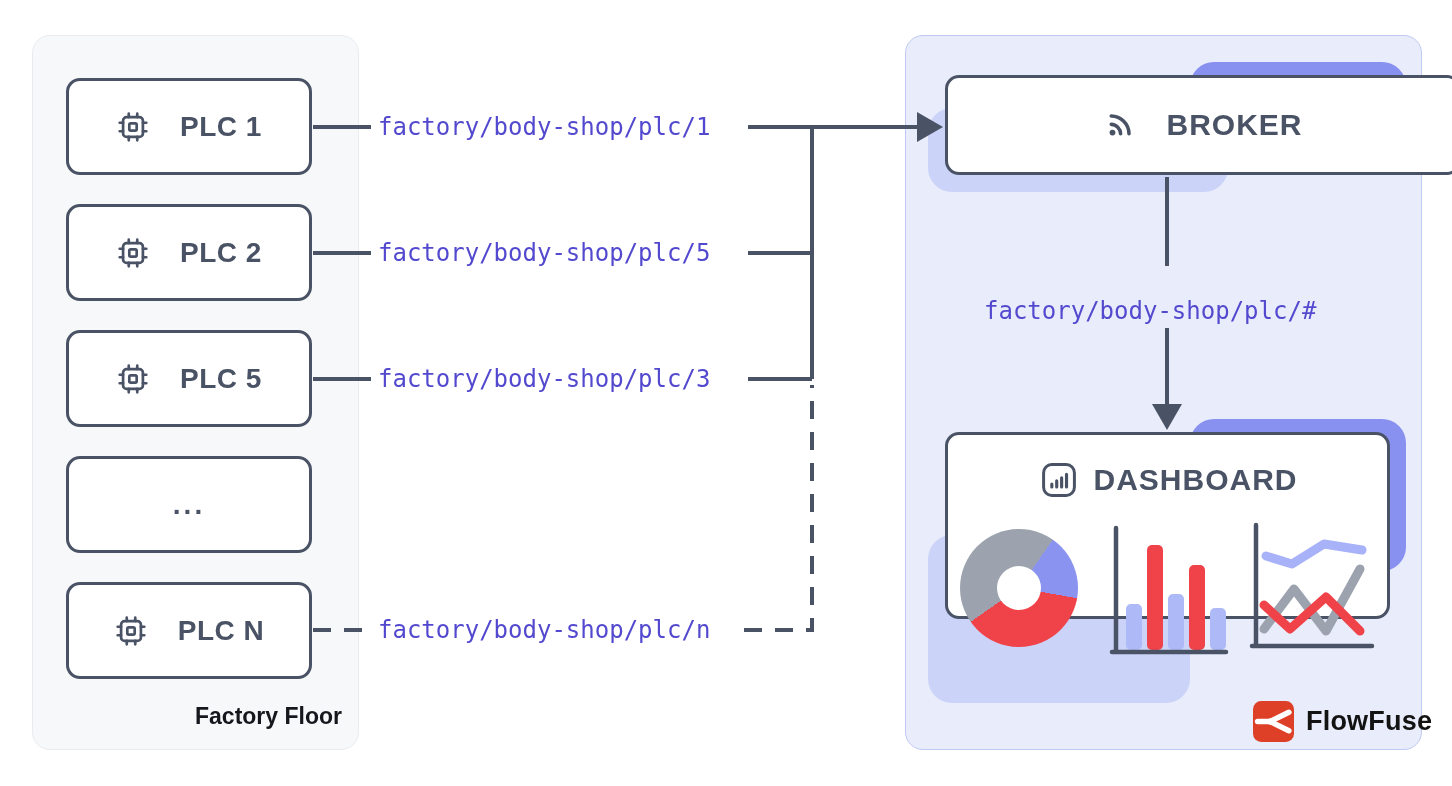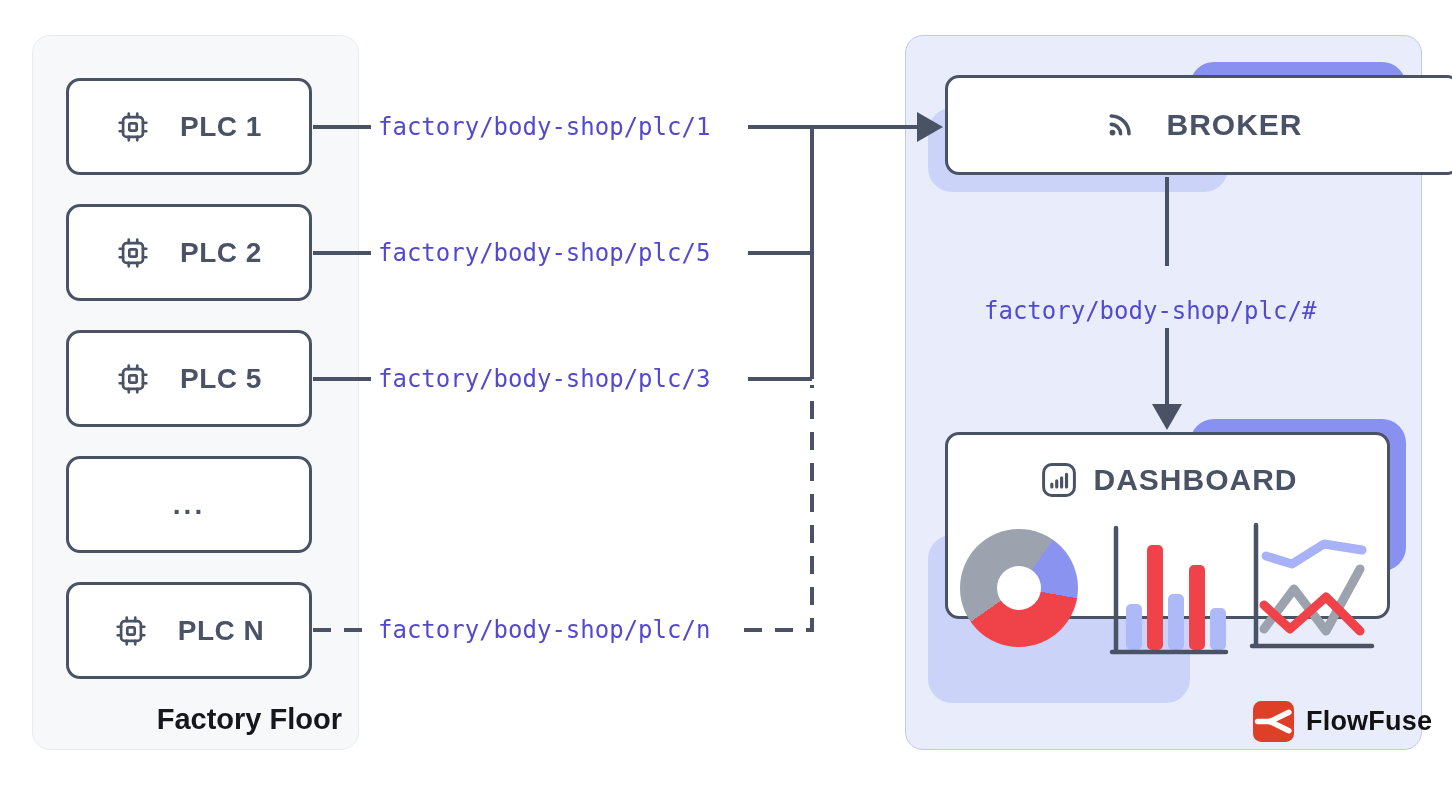--- a/index.html
+++ b/index.html
@@ -23,21 +23,21 @@
   .connectors{position:absolute;left:0;top:0;width:1452px;height:786px;z-index:2;pointer-events:none;}
 
   
   .node-box{position:absolute;background:#ffffff;border:3.5px solid #4A5365;border-radius:14px;
             display:flex;align-items:center;justify-content:center;gap:30px;z-index:3;box-sizing:border-box;}
   .plc-box{left:66px;width:246px;height:97px;}
   .node-label{font-size:28px;font-weight:bold;color:#4A5365;letter-spacing:.5px;white-space:pre;}
   .chip-icon{width:34px;height:34px;color:#4A5365;flex:none;}
 
   .caption{position:absolute;left:32px;top:703px;width:310px;text-align:right;
-           font-size:29px;font-weight:bold;color:#15171c;z-index:3;}
+           font-size:23px;font-weight:bold;color:#15171c;z-index:3;}
 
   
   .topic{position:absolute;width:366px;height:30px;line-height:30px;text-align:left;
          font-family:"DejaVu Sans Mono",monospace;font-size:24px;color:#5349CF;z-index:4;white-space:pre;}
 
   
   .broker-box{left:945px;top:75px;width:516px;height:100px;}
   .hub-label{font-size:30px;font-weight:800;color:#4A5365;letter-spacing:1px;}
   .broadcast-icon{width:33px;height:33px;color:#4A5365;flex:none;}
   .dash-box{left:945px;top:432px;width:445px;height:187px;display:block;}

